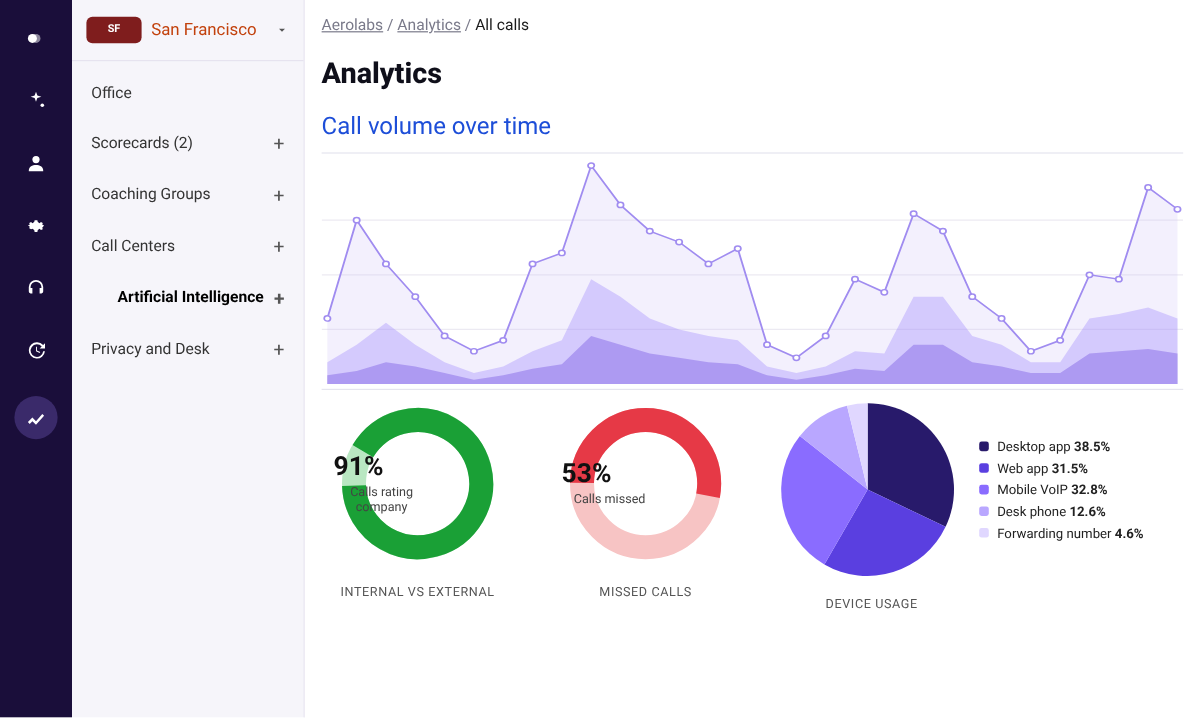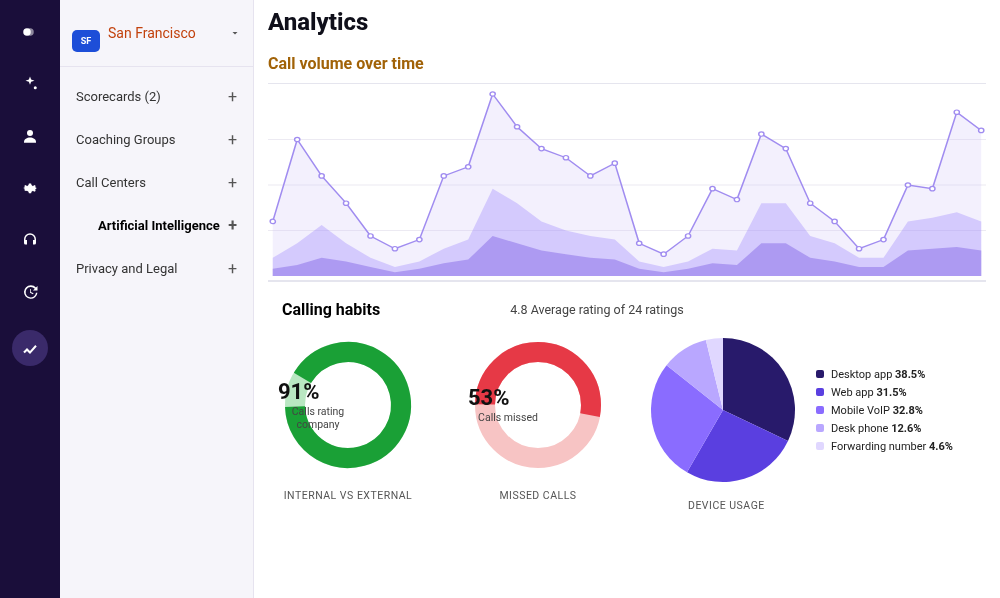--- a/index.html
+++ b/index.html
@@ -43,26 +43,26 @@
     display: flex;
     flex-direction: column;
   }
   .location-picker {
     display: flex; align-items: center; gap: 8px;
     padding: 14px 12px;
     border-bottom: 1px solid #e6e3ef;
     cursor: pointer;
   }
   .loc-badge {
-    width: 28px; height: 22px;
-    background: #1d4ed8;
+    width: 46px; height: 22px;
+    background: #7f1d1d;
     color: #fff;
     font-size: 9px; font-weight: 700;
     border-radius: 5px;
-    display: flex; align-items: center; justify-content: center; margin-top: 16px;
+    display: flex; align-items: center; justify-content: center;
   }
   .loc-name { font-size: 14px; color: #c2410c; flex: 1; }
   .chevron { color: #555; }
   .nav-list { padding: 8px 0; }
   .nav-item {
     display: flex; align-items: center; justify-content: space-between;
     padding: 12px 16px;
     font-size: 13px;
     color: #333;
     cursor: pointer;
@@ -84,21 +84,21 @@
     color: #7a7a8a;
   }
   .breadcrumb a { color: #7a7a8a; text-decoration: underline; cursor: pointer; }
   .breadcrumb .current { color: #1a1a1a; text-decoration: none; }
   .page-title {
     padding: 8px 14px 12px 14px;
     font-size: 24px; font-weight: 800; color: #0f0f1a;
   }
   .section-title {
     padding: 6px 14px 10px 14px;
-    font-size: 16px; font-weight: 700; color: #a16207;
+    font-size: 20px; font-weight: 400; color: #1d4ed8;
   }
 
   
   .line-chart {
     margin: 0 14px;
     border-top: 1px solid #e5e5ee;
     border-bottom: 1px solid #e5e5ee;
     padding: 6px 0 0 0;
   }
   .line-chart svg { display: block; width: 100%; height: 190px; }
@@ -196,43 +196,53 @@
     <div class="loc-badge">SF</div>
     <div class="loc-name">San Francisco</div>
     <div class="chevron">
       <svg width="12" height="12" viewBox="0 0 24 24">
           <path d="M7 10l5 5 5-5z" fill="#555"></path>
         </svg>
     </div>
   </div>
   <div class="nav-list">
     <div class="nav-item">
+      <span>Office</span>
+    </div>
+    <div class="nav-item">
       <span>Scorecards (2)</span>
       <span class="plus">+</span>
     </div>
     <div class="nav-item">
       <span>Coaching Groups</span>
       <span class="plus">+</span>
     </div>
     <div class="nav-item">
       <span>Call Centers</span>
       <span class="plus">+</span>
     </div>
     <div class="nav-item bold">
       <span>Artificial Intelligence</span>
       <span class="plus">+</span>
     </div>
     <div class="nav-item">
-      <span>Privacy and Legal</span>
+      <span>Privacy and Desk</span>
       <span class="plus">+</span>
     </div>
   </div>
 </div>
 
 <div class="main">
+  <div class="breadcrumb">
+    <a>Aerolabs</a>
+    <span> / </span>
+    <a>Analytics</a>
+    <span> / </span>
+    <span class="current">All calls</span>
+  </div>
 
   <div class="page-title">Analytics</div>
 
   <div class="section-title">Call volume over time</div>
 
   <div class="line-chart">
     <svg id="line-svg" viewBox="0 0 600 190" preserveAspectRatio="none">
         <line x1="0" x2="600" y1="49.5" y2="49.5" stroke="#eceaf2" stroke-width="1"></line>
         <line x1="0" x2="600" y1="95" y2="95" stroke="#eceaf2" stroke-width="1"></line>
         <line x1="0" x2="600" y1="140.5" y2="140.5" stroke="#eceaf2" stroke-width="1"></line>
@@ -266,24 +276,20 @@
         <circle cx="473.51724137931035" cy="131.4" r="2.2" fill="#fff" stroke="#a08cf0" stroke-width="1.2"></circle>
         <circle cx="493.9310344827586" cy="158.7" r="2.2" fill="#fff" stroke="#a08cf0" stroke-width="1.2"></circle>
         <circle cx="514.3448275862069" cy="149.6" r="2.2" fill="#fff" stroke="#a08cf0" stroke-width="1.2"></circle>
         <circle cx="534.7586206896552" cy="95" r="2.2" fill="#fff" stroke="#a08cf0" stroke-width="1.2"></circle>
         <circle cx="555.1724137931035" cy="98.64" r="2.2" fill="#fff" stroke="#a08cf0" stroke-width="1.2"></circle>
         <circle cx="575.5862068965517" cy="22.19999999999999" r="2.2" fill="#fff" stroke="#a08cf0" stroke-width="1.2"></circle>
         <circle cx="596" cy="40.400000000000006" r="2.2" fill="#fff" stroke="#a08cf0" stroke-width="1.2"></circle>
       </svg>
   </div>
 
-  <div class="habits-header">
-    <div class="habits-title">Calling habits</div>
-    <div class="rating-text">4.8 Average rating of 24 ratings</div>
-  </div>
 
   <div class="habits-grid">
 
     <div class="donut-block">
       <div class="donut-wrap">
         <svg viewBox="0 0 42 42">
           <circle cx="21" cy="21" r="15.9" fill="none" stroke="#b9e7c2" stroke-width="6"></circle>
           <circle cx="21" cy="21" r="15.9" fill="none" stroke="#1aa036" stroke-width="6" stroke-dasharray="91 9" stroke-dashoffset="25" transform="rotate(-60 21 21)"></circle>
         </svg>
         <div class="donut-center">

